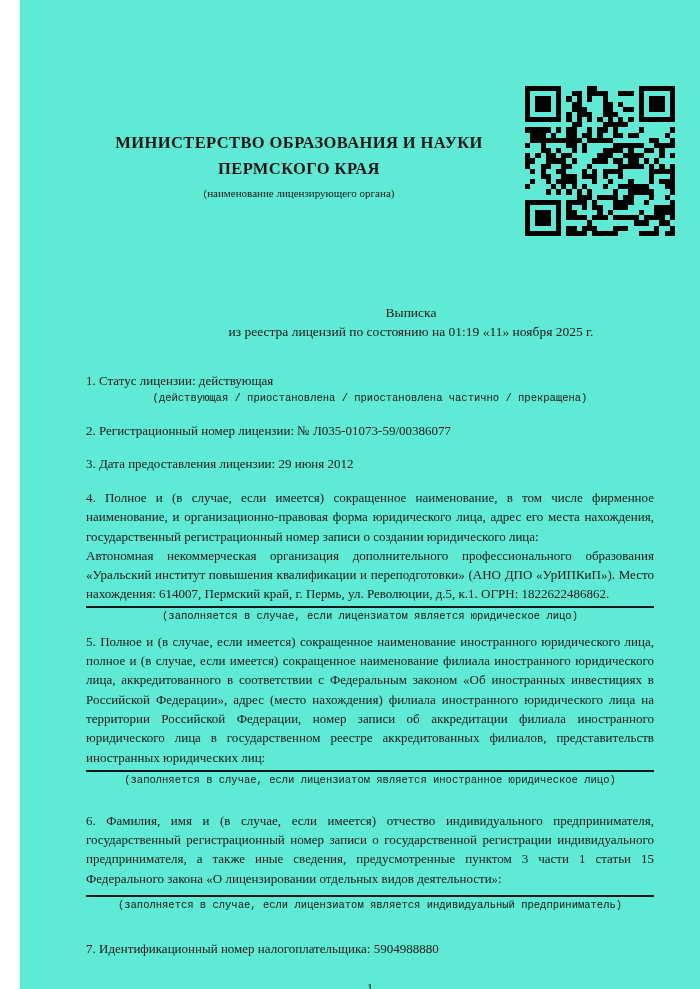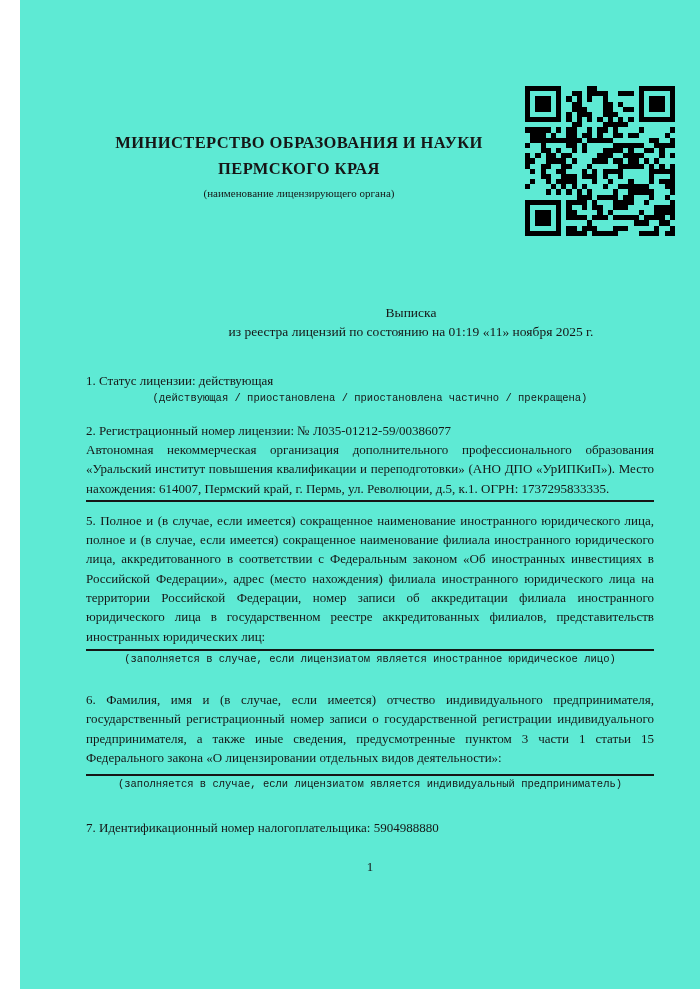--- a/index.html
+++ b/index.html
@@ -542,25 +542,28 @@
   <div class="doc-title">
     <div>Выписка</div>
     <div>из реестра лицензий по состоянию на 01:19 «11» ноября 2025 г.</div>
   </div>
 
   <main class="doc-body">
 
     <p class="line">1. Статус лицензии: действующая</p>
     <div class="caption">(действующая / приостановлена / приостановлена частично / прекращена)</div>
 
-    <p class="line mt16">2. Регистрационный номер лицензии: № Л035-01212-59/00386077</p>
-
-
-    <p class="para">Автономная некоммерческая организация дополнительного профессионального образования «Уральский институт повышения квалификации и переподготовки» (АНО ДПО «УрИПКиП»). Место нахождения: 614007, Пермский край, г. Пермь, ул. Революции, д.5, к.1. ОГРН: 1737295833335.</p>
+    <p class="line mt16">2. Регистрационный номер лицензии: № Л035-01073-59/00386077</p>
+
+    <p class="line mt14">3. Дата предоставления лицензии: 29 июня 2012</p>
+
+    <p class="para mt15">4. Полное и (в случае, если имеется) сокращенное наименование, в том числе фирменное наименование, и организационно-правовая форма юридического лица, адрес его места нахождения, государственный регистрационный номер записи о создании юридического лица:</p>
+    <p class="para">Автономная некоммерческая организация дополнительного профессионального образования «Уральский институт повышения квалификации и переподготовки» (АНО ДПО «УрИПКиП»). Место нахождения: 614007, Пермский край, г. Пермь, ул. Революции, д.5, к.1. ОГРН: 1822622486862.</p>
     <div class="rule mt2"></div>
+    <div class="caption">(заполняется в случае, если лицензиатом является юридическое лицо)</div>
 
     <p class="para mt9">5. Полное и (в случае, если имеется) сокращенное наименование иностранного юридического лица, полное и (в случае, если имеется) сокращенное наименование филиала иностранного юридического лица, аккредитованного в соответствии с Федеральным законом «Об иностранных инвестициях в Российской Федерации», адрес (место нахождения) филиала иностранного юридического лица на территории Российской Федерации, номер записи об аккредитации филиала иностранного юридического лица в государственном реестре аккредитованных филиалов, представительств иностранных юридических лиц:</p>
     <div class="rule mt3"></div>
     <div class="caption">(заполняется в случае, если лицензиатом является иностранное юридическое лицо)</div>
 
     <p class="para mt24">6. Фамилия, имя и (в случае, если имеется) отчество индивидуального предпринимателя, государственный регистрационный номер записи о государственной регистрации индивидуального предпринимателя, а также иные сведения, предусмотренные пунктом 3 части 1 статьи 15 Федерального закона «О лицензировании отдельных видов деятельности»:</p>
     <div class="rule mt7"></div>
     <div class="caption">(заполняется в случае, если лицензиатом является индивидуальный предприниматель)</div>
 
     <p class="line mt27">7. Идентификационный номер налогоплательщика: 5904988880</p>

